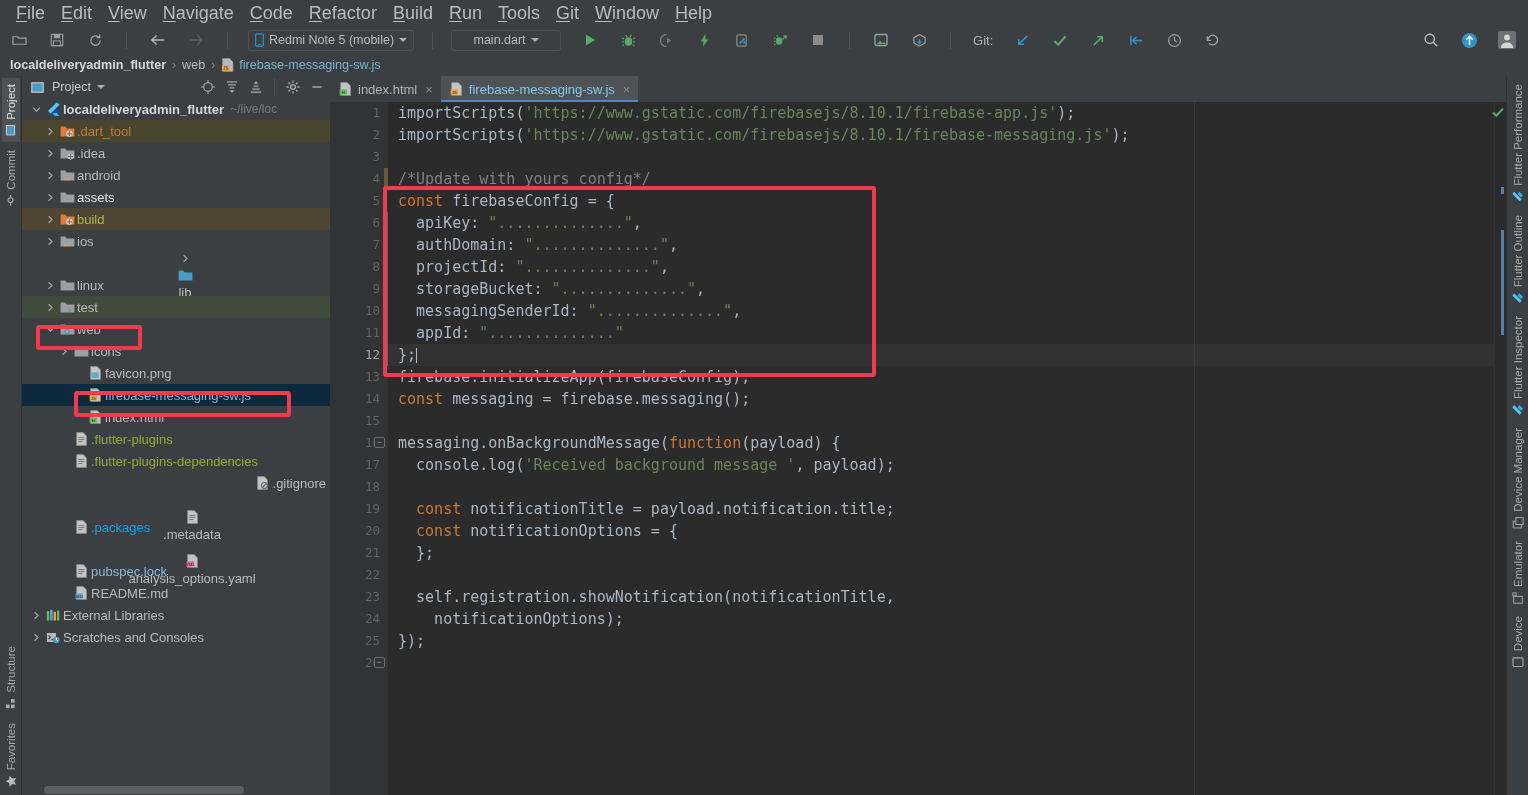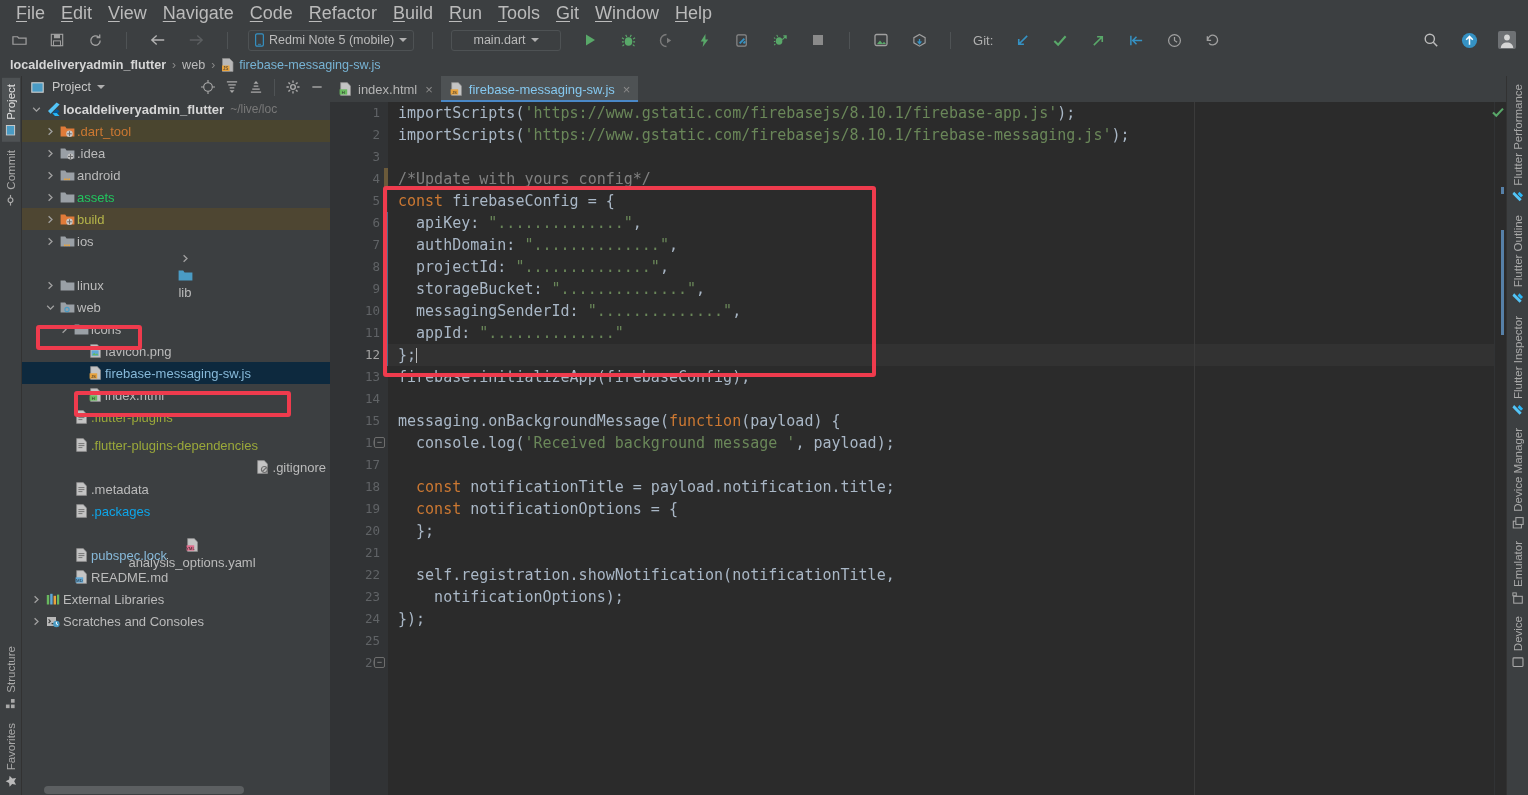--- a/index.html
+++ b/index.html
@@ -450,21 +450,21 @@
             <span class="arrow">
               <svg width="9" height="9" viewBox="0 0 9 9">
                 <path d="M2.6 1.2L6 4.5 2.6 7.8" stroke="#a0a0a0" stroke-width="1.3" fill="none"></path>
               </svg>
             </span>
             <span class="ico">
               <svg width="15" height="13" viewBox="0 0 15 13">
                 <path d="M0.6 11.5V1.6h4.6L6.6 3.4h7.8v8.1z" fill="#9aa0a6"></path>
               </svg>
             </span>
-            <span class="lbl" style="color: #22c55e;">assets</span>
+            <span class="lbl" style="color: #e5e5e5;">assets</span>
           </div>
           <div class="row hl-build" style="padding-left: 22px;">
             <span class="arrow">
               <svg width="9" height="9" viewBox="0 0 9 9">
                 <path d="M2.6 1.2L6 4.5 2.6 7.8" stroke="#a0a0a0" stroke-width="1.3" fill="none"></path>
               </svg>
             </span>
             <span class="ico">
               <svg width="15" height="13" viewBox="0 0 15 13">
                 <path d="M0.6 11.5V1.6h4.6L6.6 3.4h7.8v8.1z" fill="#e07b39"></path>
@@ -509,20 +509,34 @@
                 <path d="M2.6 1.2L6 4.5 2.6 7.8" stroke="#a0a0a0" stroke-width="1.3" fill="none"></path>
               </svg>
             </span>
             <span class="ico">
               <svg width="15" height="13" viewBox="0 0 15 13">
                 <path d="M0.6 11.5V1.6h4.6L6.6 3.4h7.8v8.1z" fill="#9aa0a6"></path>
               </svg>
             </span>
             <span class="lbl" style="color: rgb(187, 187, 187);">linux</span>
           </div>
+          <div class="row hl-test" style="padding-left: 22px;">
+            <span class="arrow">
+              <svg width="9" height="9" viewBox="0 0 9 9">
+                <path d="M2.6 1.2L6 4.5 2.6 7.8" stroke="#a0a0a0" stroke-width="1.3" fill="none"></path>
+              </svg>
+            </span>
+            <span class="ico">
+              <svg width="15" height="13" viewBox="0 0 15 13">
+                <path d="M0.6 11.5V1.6h4.6L6.6 3.4h7.8v8.1z" fill="#9aa0a6"></path>
+                <path d="M8.5 7.5l3.5 2-3.5 2z" fill="#59a869"></path>
+              </svg>
+            </span>
+            <span class="lbl" style="color: rgb(187, 187, 187);">test</span>
+          </div>
           <div class="row" style="padding-left: 22px;">
             <span class="arrow">
               <svg width="9" height="9" viewBox="0 0 9 9">
                 <path d="M1.2 2.8L4.5 6.1 7.8 2.8" stroke="#a0a0a0" stroke-width="1.3" fill="none"></path>
               </svg>
             </span>
             <span class="ico">
               <svg width="15" height="13" viewBox="0 0 15 13">
                 <path d="M0.6 11.5V1.6h4.6L6.6 3.4h7.8v8.1z" fill="#9aa0a6"></path>
                 <circle cx="7" cy="8.5" r="2.1" fill="none" stroke="#4a9bc4" stroke-width="1.2"></circle>
@@ -579,42 +593,42 @@
           <div class="row" style="padding-left: 36px;">
             <span class="arrow"></span>
             <span class="ico">
               <svg width="13" height="14" viewBox="0 0 13 14">
                 <path d="M1.6 0.6h6.6l3.3 3.3v9.5h-9.9z" fill="#c4c4c4" stroke="#8c8c8c" stroke-width="0.7"></path>
                 <path d="M3.4 5.6h6M3.4 7.6h6M3.4 9.6h4" stroke="#6d6d6d" stroke-width="0.9"></path>
               </svg>
             </span>
             <span class="lbl" style="color: rgb(154, 168, 58);">.flutter-plugins</span>
           </div>
-          <div class="row" style="padding-left: 36px; margin-top: 6px;">
+          <div class="row" style="padding-left: 36px;">
             <span class="arrow"></span>
             <span class="ico">
               <svg width="13" height="14" viewBox="0 0 13 14">
                 <path d="M1.6 0.6h6.6l3.3 3.3v9.5h-9.9z" fill="#c4c4c4" stroke="#8c8c8c" stroke-width="0.7"></path>
                 <path d="M3.4 5.6h6M3.4 7.6h6M3.4 9.6h4" stroke="#6d6d6d" stroke-width="0.9"></path>
               </svg>
             </span>
             <span class="lbl" style="color: rgb(154, 168, 58);">.flutter-plugins-dependencies</span>
           </div>
           <div class="row" style="padding-left: 36px; justify-content: flex-end;">
             <span class="arrow"></span>
             <span class="ico">
               <svg width="13" height="14" viewBox="0 0 13 14">
                 <path d="M1.6 0.6h6.6l3.3 3.3v9.5h-9.9z" fill="#c4c4c4" stroke="#8c8c8c" stroke-width="0.7"></path>
                 <circle cx="8.4" cy="9.5" r="3" fill="none" stroke="#6d6d6d" stroke-width="1.2"></circle>
                 <path d="M6.4 11.5l4-4" stroke="#6d6d6d" stroke-width="1.2"></path>
               </svg>
             </span>
             <span class="lbl" style="color: rgb(187, 187, 187);">.gitignore</span>
           </div>
-          <div class="row" style="padding-left: 36px;">
+          <div class="row" style="padding-left: 36px; flex-direction: column;">
             <span class="arrow"></span>
             <span class="ico">
               <svg width="13" height="14" viewBox="0 0 13 14">
                 <path d="M1.6 0.6h6.6l3.3 3.3v9.5h-9.9z" fill="#c4c4c4" stroke="#8c8c8c" stroke-width="0.7"></path>
                 <path d="M3.4 5.6h6M3.4 7.6h6M3.4 9.6h4" stroke="#6d6d6d" stroke-width="0.9"></path>
               </svg>
             </span>
             <span class="lbl" style="color: rgb(187, 187, 187);">.metadata</span>
           </div>
           <div class="row" style="padding-left: 36px;">
@@ -765,20 +779,21 @@
             <div class="cl"><span class="s-cmt">/*Update with yours config*/</span></div>
             <div class="cl"><span class="s-kw">const</span><span class="s-txt"> firebaseConfig = {</span></div>
             <div class="cl"><span class="s-txt">  apiKey: </span><span class="s-str">".............."</span><span class="s-txt">,</span></div>
             <div class="cl"><span class="s-txt">  authDomain: </span><span class="s-str">".............."</span><span class="s-txt">,</span></div>
             <div class="cl"><span class="s-txt">  projectId: </span><span class="s-str">".............."</span><span class="s-txt">,</span></div>
             <div class="cl"><span class="s-txt">  storageBucket: </span><span class="s-str">".............."</span><span class="s-txt">,</span></div>
             <div class="cl"><span class="s-txt">  messagingSenderId: </span><span class="s-str">".............."</span><span class="s-txt">,</span></div>
             <div class="cl"><span class="s-txt">  appId: </span><span class="s-str">".............."</span></div>
             <div class="cl cur"><span class="s-txt">};</span><span class="caretbar"></span></div>
             <div class="cl"><span class="s-txt">firebase.initializeApp(firebaseConfig);</span></div>
+            <div class="cl"><span class="s-kw">const</span><span class="s-txt"> messaging = firebase.messaging();</span></div>
             <div class="cl"></div>
             <div class="cl"><span class="s-txt">messaging.onBackgroundMessage(</span><span class="s-kw">function</span><span class="s-txt">(payload) {</span></div>
             <div class="cl"><span class="s-txt">  console.log(</span><span class="s-str">'Received background message '</span><span class="s-txt">, payload);</span></div>
             <div class="cl"></div>
             <div class="cl"><span class="s-txt">  </span><span class="s-kw">const</span><span class="s-txt"> notificationTitle = payload.notification.title;</span></div>
             <div class="cl"><span class="s-txt">  </span><span class="s-kw">const</span><span class="s-txt"> notificationOptions = {</span></div>
             <div class="cl"><span class="s-txt">  };</span></div>
             <div class="cl"></div>
             <div class="cl"><span class="s-txt">  self.registration.showNotification(notificationTitle,</span></div>
             <div class="cl"><span class="s-txt">    notificationOptions);</span></div>

